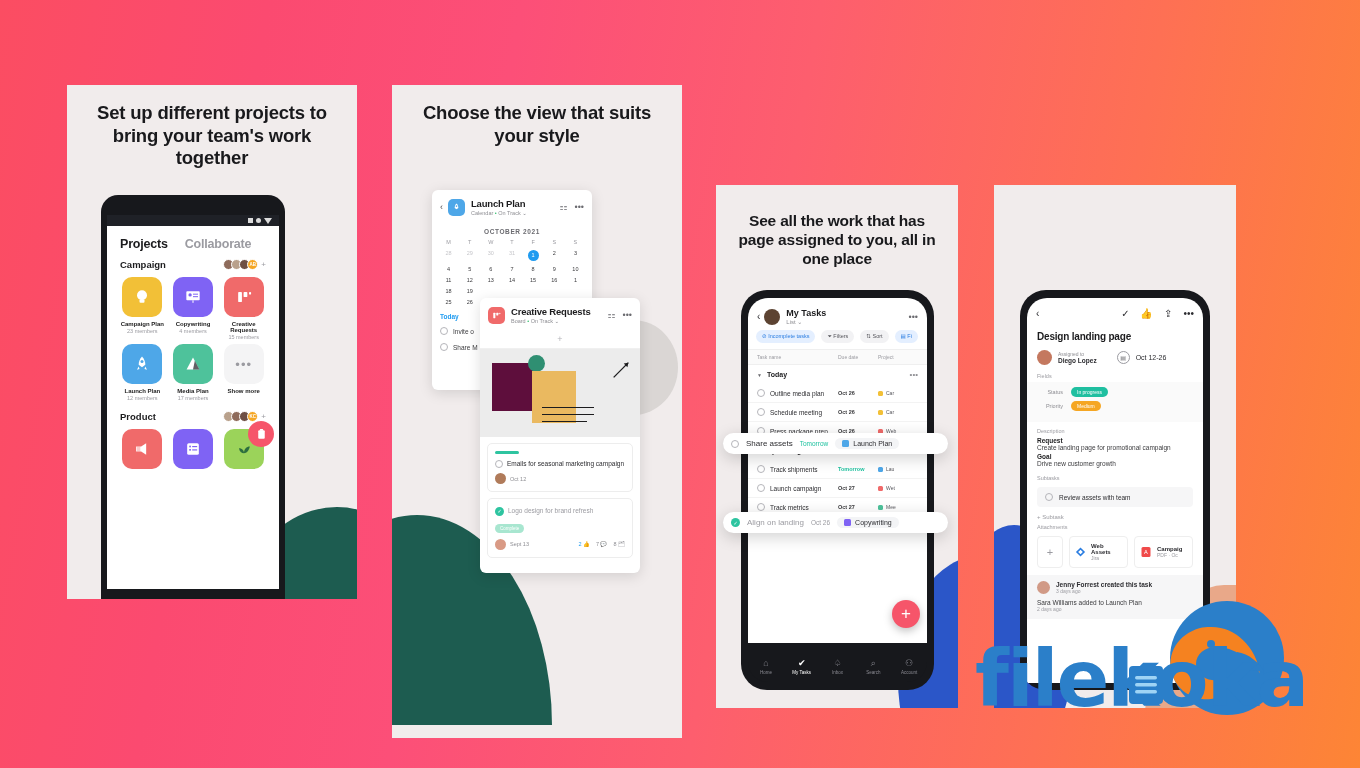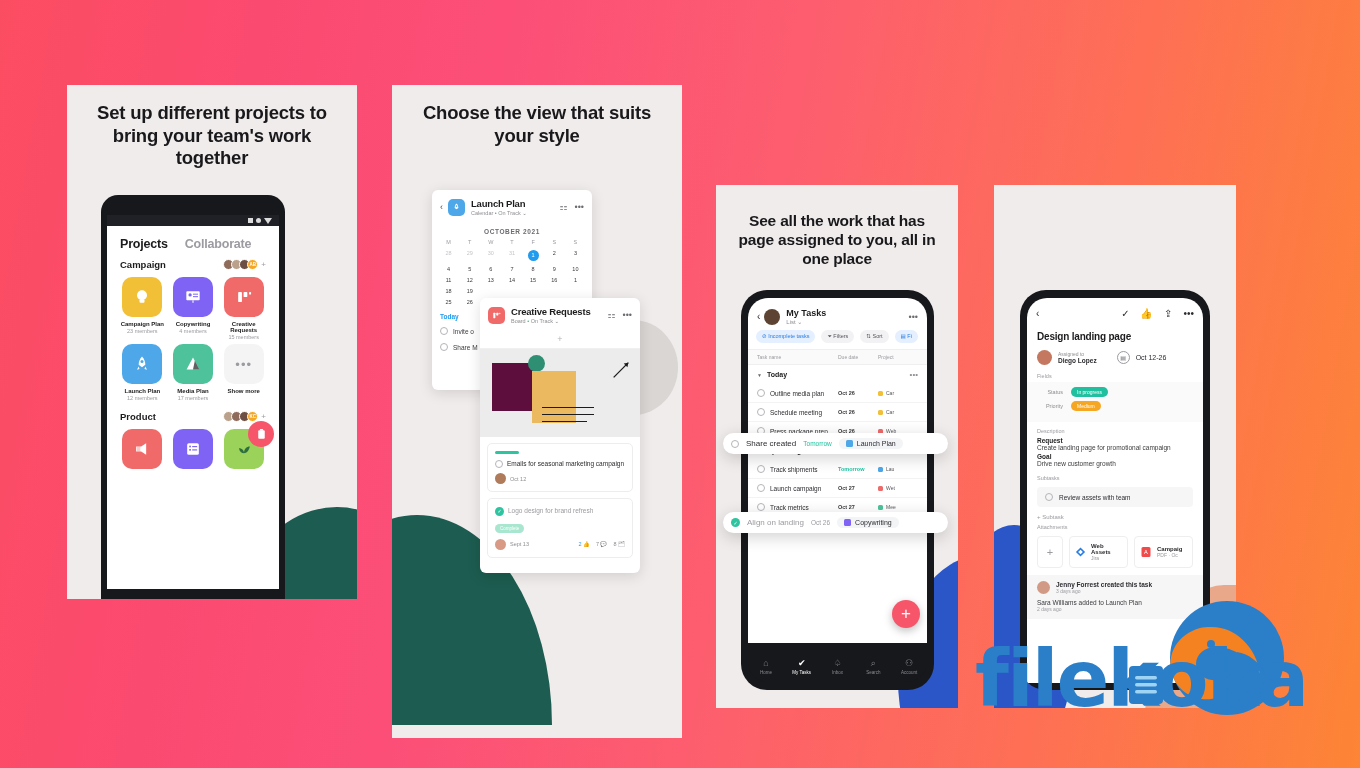--- a/index.html
+++ b/index.html
@@ -634,21 +634,21 @@
       </div>
       <div class="nav-i">
         <span class="nav-gl">⚇</span>
         <span class="nav-lb">Account</span>
       </div>
     </div>
   </div>
 
   <div class="float-pill" style="left:7px; top:248px; width:225px;">
     <span class="ck"></span>
-    <span class="fp-t">Share created</span>
+    <span class="fp-t">Share assets</span>
     <span class="fp-d">Tomorrow</span>
     <span class="fp-p">
         <i class="sw" style="background:#4ea7e8;width:7px;height:7px"></i>
         <span>Launch Plan</span>
       </span>
   </div>
 
   <div class="float-pill" style="left:7px; top:327px; width:225px;">
     <span class="ck-on">✓</span>
     <span class="fp-t" style="color:#9b9ba1">Align on landing</span>

